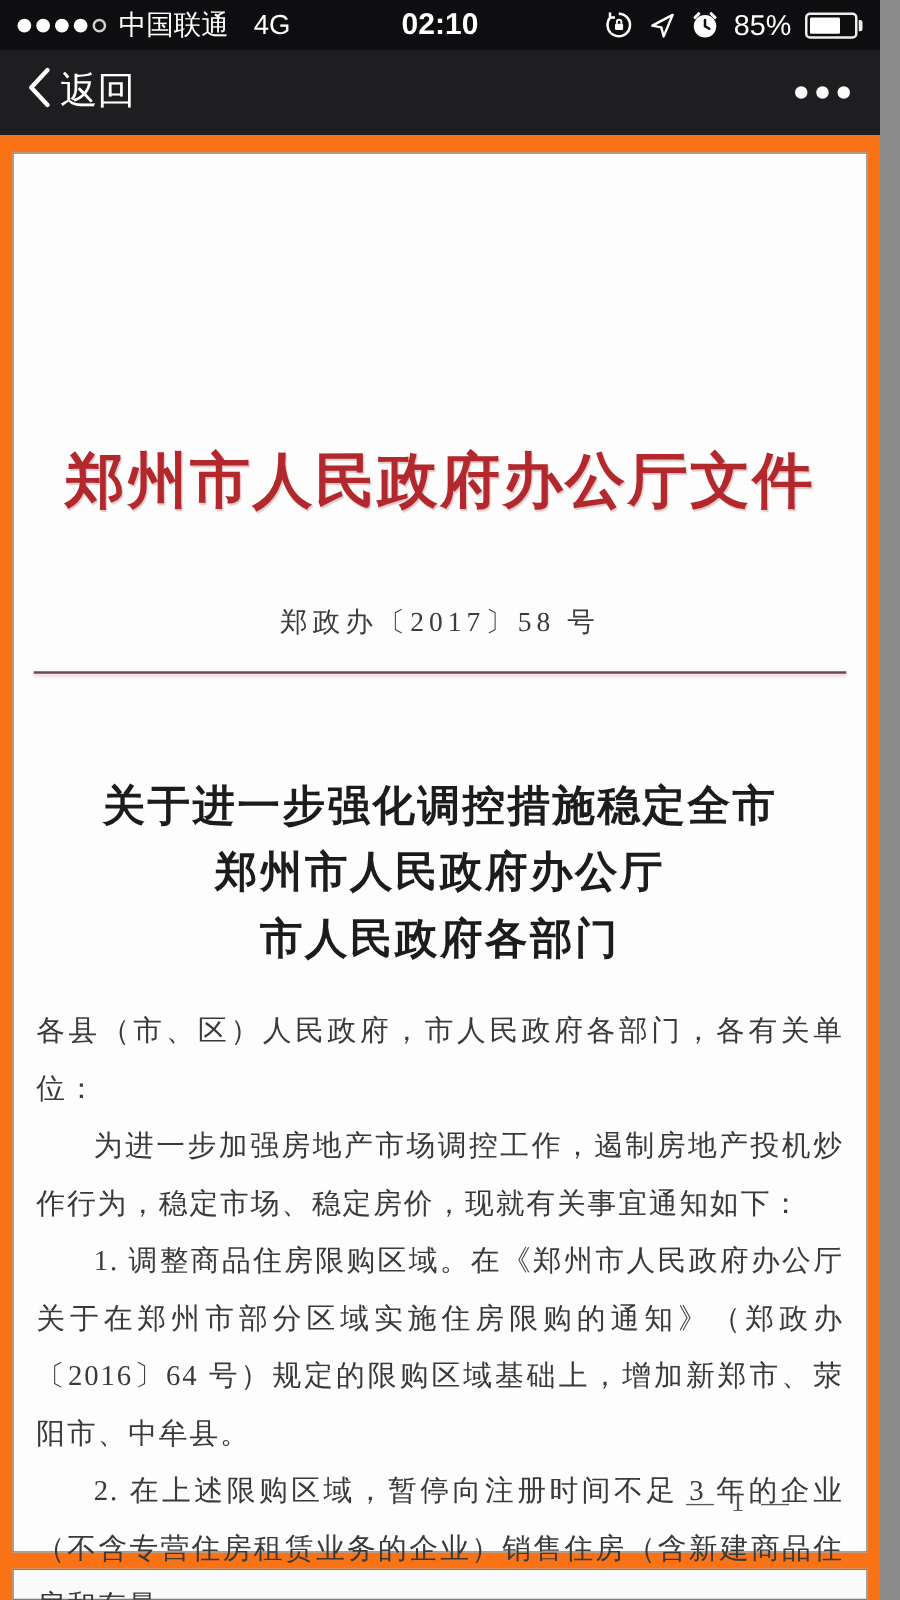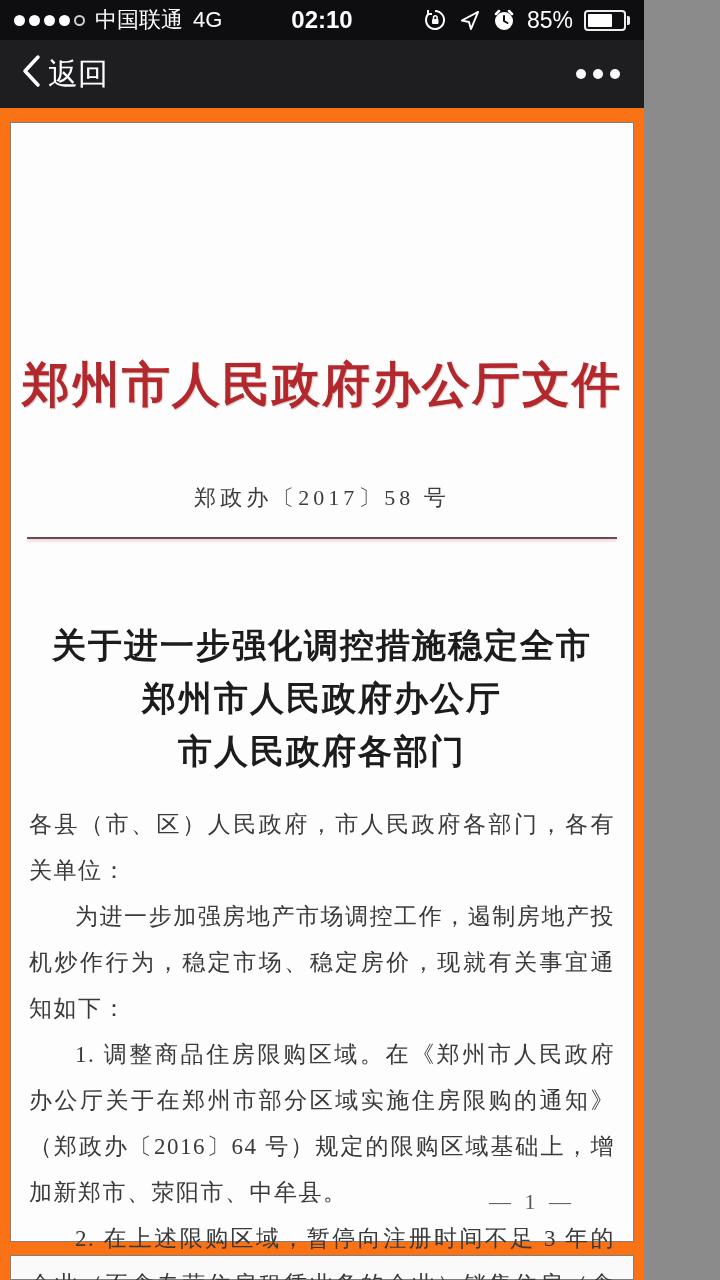--- a/index.html
+++ b/index.html
@@ -1,32 +1,32 @@
 <!DOCTYPE html>
 <html><head>
 <meta charset="utf-8">
 <style>
   * { box-sizing: border-box; margin: 0; padding: 0; }
   html, body { width: 720px; height: 1280px; overflow: hidden; }
   body { font-family: "Liberation Sans", sans-serif; background: #8b8b8b; }
 
-  .screen { width: 644px; height: 1280px; display: flex; flex-direction: column; overflow: hidden; }
+  .screen { width: 704px; height: 1280px; display: flex; flex-direction: column; overflow: hidden; }
 
   
   .status-bar {
     height: 40px; background: #0e0e10; color: #fff;
     display: flex; align-items: center; padding: 0 14px;
     font-size: 22px; position: relative; flex: 0 0 auto;
   }
   .sb-left { display: flex; align-items: center; gap: 10px; }
   .signal { display: flex; align-items: center; gap: 4px; }
   .dot { width: 11px; height: 11px; border-radius: 50%; background: #fff; }
   .dot.hollow { background: transparent; border: 2px solid #cfcfcf; }
   .carrier { font-size: 22px; }
-  .network { font-size: 22px; margin-left: 0; }
+  .network { font-size: 22px; margin-left: 10px; }
   .sb-time {
     position: absolute; left: 0; right: 0; text-align: center;
     font-size: 24px; font-weight: 600; pointer-events: none;
   }
   .sb-right { margin-left: auto; display: flex; align-items: center; gap: 11px; }
   .sb-right svg { display: block; }
   .batt { display: flex; align-items: center; }
   .batt-body {
     width: 42px; height: 21px; border: 2px solid #eee; border-radius: 4px;
     padding: 2px; display: flex;
@@ -36,21 +36,21 @@
   .batt-pct { font-size: 23px; }
 
   
   .nav-bar {
     height: 68px; background: #1e1e21; flex: 0 0 auto;
     display: flex; align-items: center; justify-content: space-between;
     padding: 0 20px;
   }
   .back-btn {
     background: none; border: none; color: #fff; cursor: pointer;
-    display: flex; align-items: center; gap: 6px;
+    display: flex; gap: 6px;
     font-size: 30px; font-family: "Liberation Sans", sans-serif;
   }
   .more-btn { background: none; border: none; cursor: pointer; display: flex; gap: 7px; padding: 10px 4px; }
   .mdot { width: 10px; height: 10px; border-radius: 50%; background: #fbfbfb; }
 
   
   .viewer { flex: 1 1 auto; background: #f97316; padding: 14px 10px 0; display: flex; flex-direction: column; overflow: hidden; }
   .page {
     background: #fdfdfd; border: 1px solid #7f7f7f;
     font-family: "Liberation Serif", serif; color: #333;

